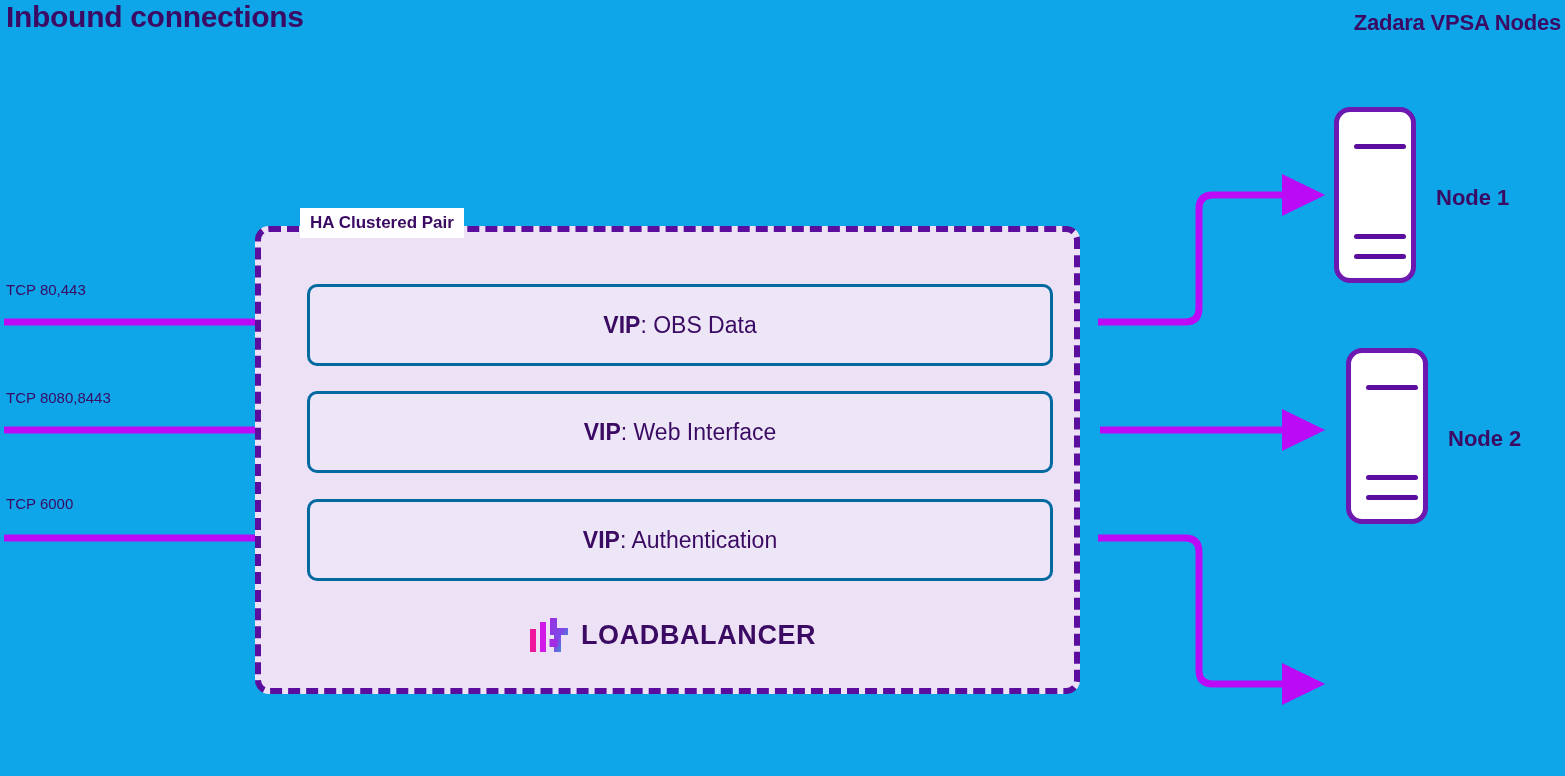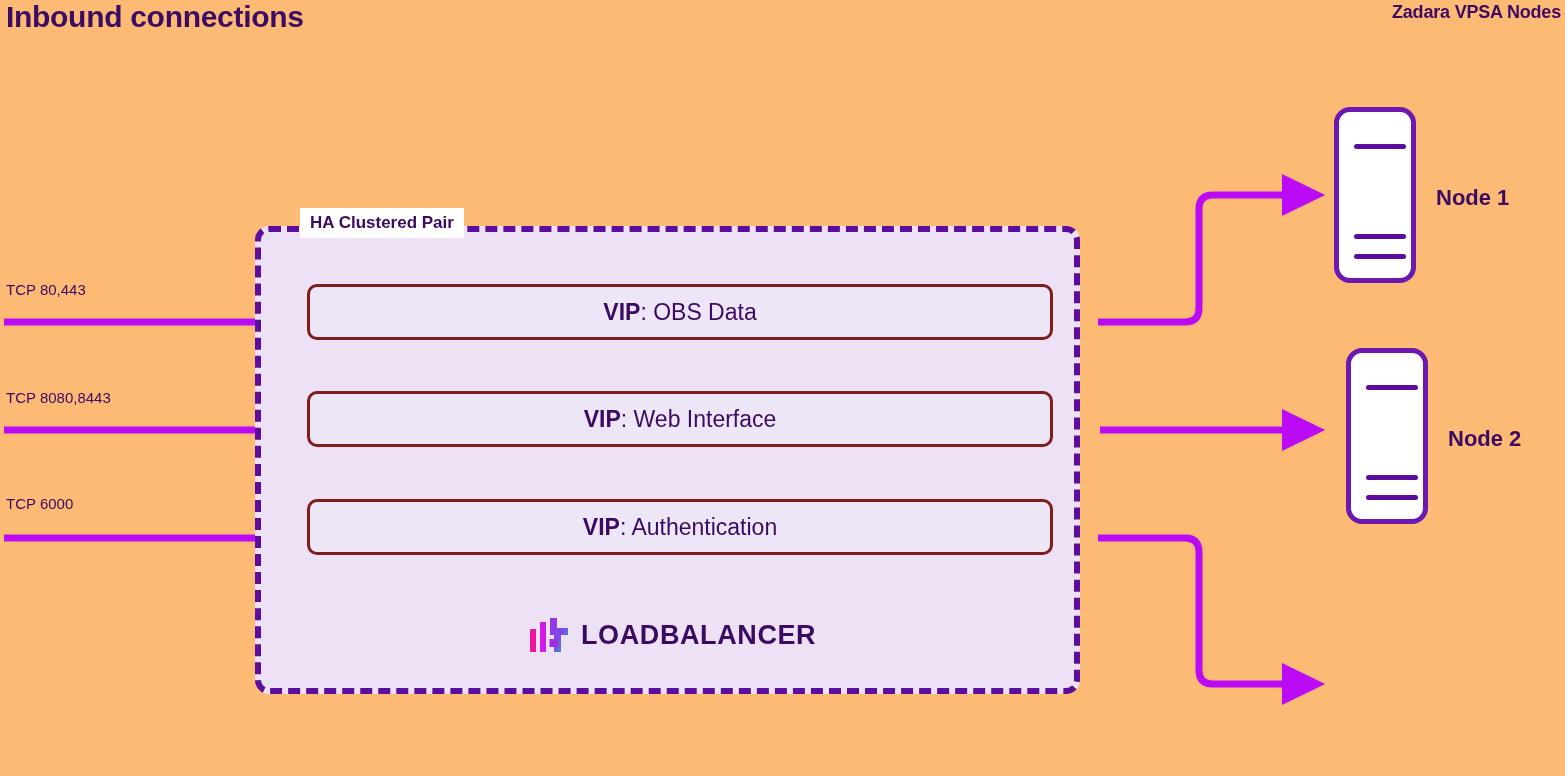--- a/index.html
+++ b/index.html
@@ -8,41 +8,41 @@
     background: #ffffff;
   }
   body {
     font-family: "Liberation Sans", sans-serif;
     -webkit-font-smoothing: antialiased;
   }
   #diagram {
     position: relative;
     width: 1565px;
     height: 776px;
-    background: #fdba74;
+    background: #0ea5e9;
     overflow: hidden;
   }
 
   
   .heading {
     position: absolute;
     font-weight: bold;
     color: #3B0A63;
     white-space: nowrap;
   }
   #title-inbound {
     left: 6px;
     top: 0px;
     font-size: 30px;
     letter-spacing: -0.3px;
   }
   #title-nodes {
     right: 4px;
-    top: 2px;
-    font-size: 18px;
+    top: 10px;
+    font-size: 22px;
     letter-spacing: -0.2px;
   }
 
   
   .port-label {
     position: absolute;
     left: 6px;
     font-size: 15px;
     font-weight: normal;
     color: #3B0A63;
@@ -85,23 +85,23 @@
     color: #3B0A63;
     white-space: nowrap;
     line-height: 30px;
   }
 
   
   .vip-box {
     position: absolute;
     left: 307px;
     width: 746px;
-    height: 56px;
+    height: 82px;
     background: #EDE6F7;
-    border: 3px solid #7f1d1d;
+    border: 3px solid #0369a1;
     border-radius: 10px;
     box-sizing: border-box;
     display: flex;
     align-items: center;
     justify-content: center;
   }
   #vip-box-0 { top: 284px; }
   #vip-box-1 { top: 391px; }
   #vip-box-2 { top: 499px; }
   .vip-text {

